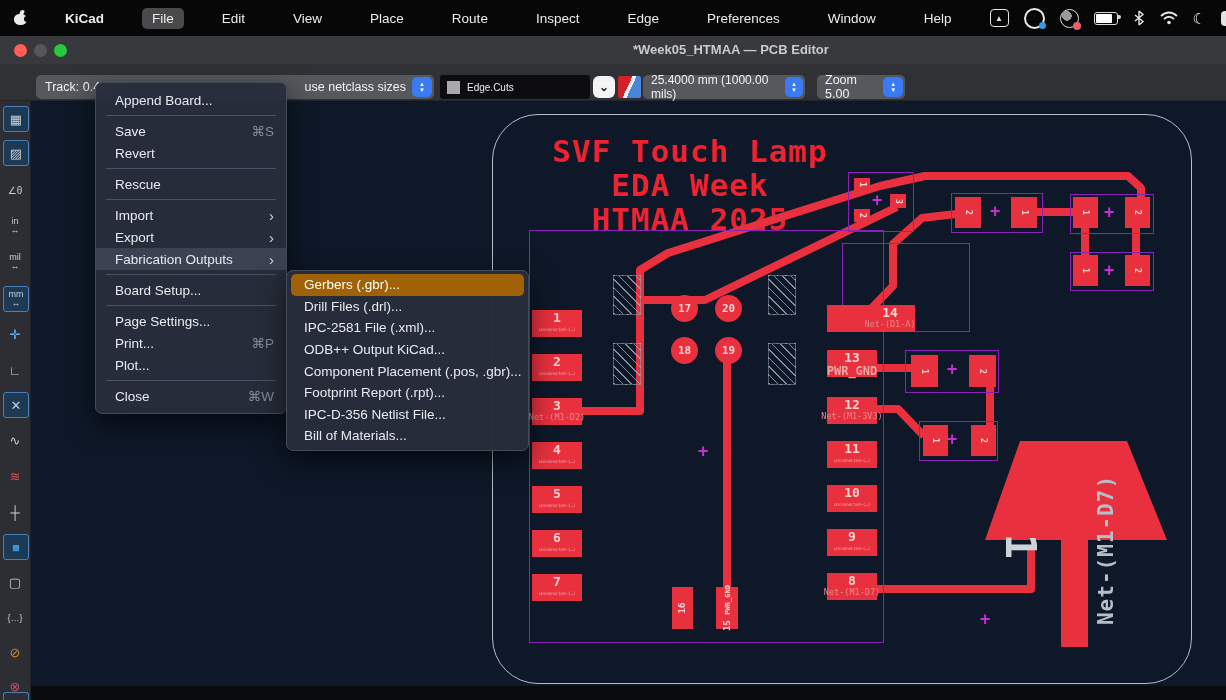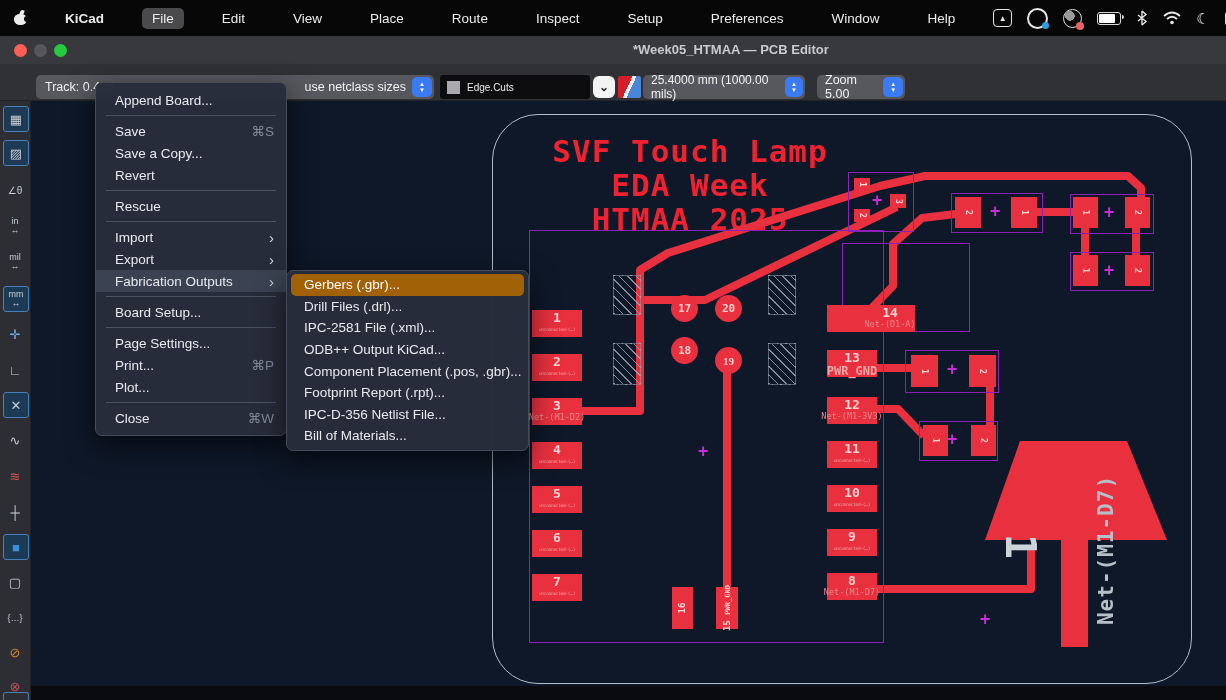--- a/index.html
+++ b/index.html
@@ -194,21 +194,21 @@
 
   <div class="circlepad" style="left:671px;top:295px;z-index:3;">
       <span>17</span>
     </div>
   <div class="circlepad" style="left:715px;top:295px;z-index:3;">
       <span>20</span>
     </div>
   <div class="circlepad" style="left:671px;top:337px;z-index:3;">
       <span>18</span>
     </div>
-  <div class="circlepad" style="left:715px;top:347px;z-index:3;font-family:Liberation Serif, serif;">
+  <div class="circlepad" style="left:715px;top:337px;z-index:3;">
       <span>19</span>
     </div>
 
   <div class="vpad" style="left:672px;top:587px;width:21px;height:42px;z-index:3;">
     <span class="rot">16</span>
     </div>
   <div class="vpad" style="left:716px;top:587px;width:22px;height:42px;z-index:3;">
     <span class="rot"><span>15</span>&nbsp;<span style="font-size:7px;">PWR_GND</span></span>
     </div>
 
@@ -350,21 +350,21 @@
           <div class="bite"></div>
         </div>
     </div>
     <div class="mb-item bold">KiCad</div>
     <div class="mb-item active">File</div>
     <div class="mb-item">Edit</div>
     <div class="mb-item">View</div>
     <div class="mb-item">Place</div>
     <div class="mb-item">Route</div>
     <div class="mb-item">Inspect</div>
-    <div class="mb-item">Setup</div>
+    <div class="mb-item">Edge</div>
     <div class="mb-item">Preferences</div>
     <div class="mb-item">Window</div>
     <div class="mb-item">Help</div>
     <div id="status-icons">
       <div class="sq-icon">
           <span>▲</span>
         </div>
       <div class="cc-icon">
           <div class="dot"></div>
         </div>
@@ -431,23 +431,20 @@
   <div class="menupanel" style="left:95px;top:38px;width:190px;padding:6px 0;">
     <div class="mi">
         <span>Append Board...</span>
       </div>
     <div class="sep"></div>
     <div class="mi">
         <span>Save</span>
         <span class="sc">⌘S</span>
       </div>
     <div class="mi">
-        <span>Save a Copy...</span>
-      </div>
-    <div class="mi">
         <span>Revert</span>
       </div>
     <div class="sep"></div>
     <div class="mi">
         <span>Rescue</span>
       </div>
     <div class="sep"></div>
     <div class="mi">
         <span>Import</span>
         <span class="arrow">›</span>

